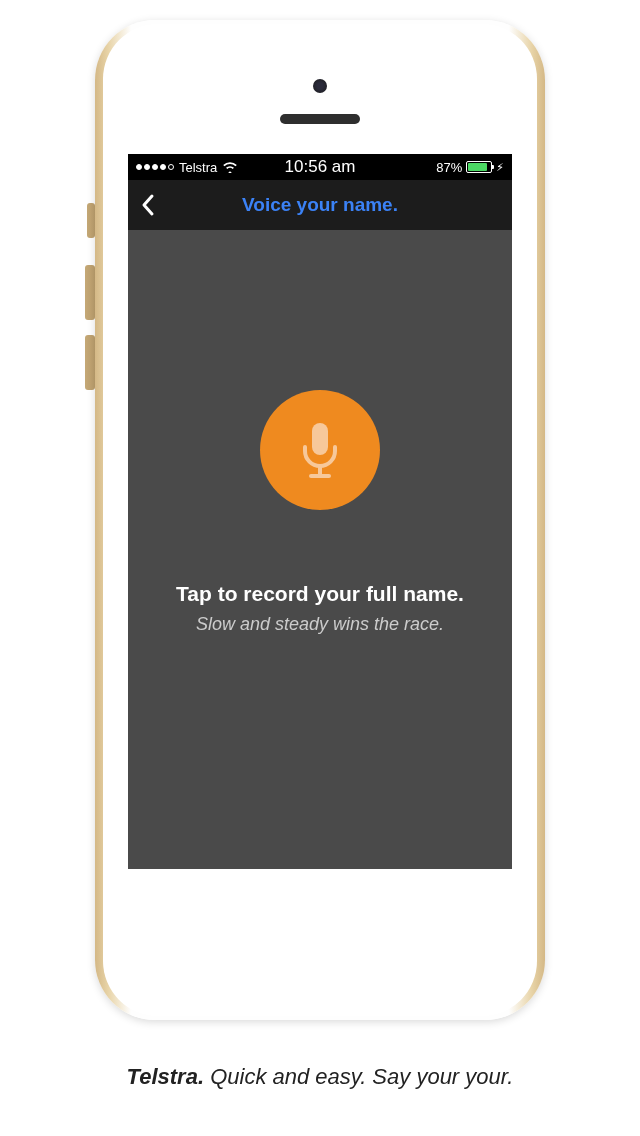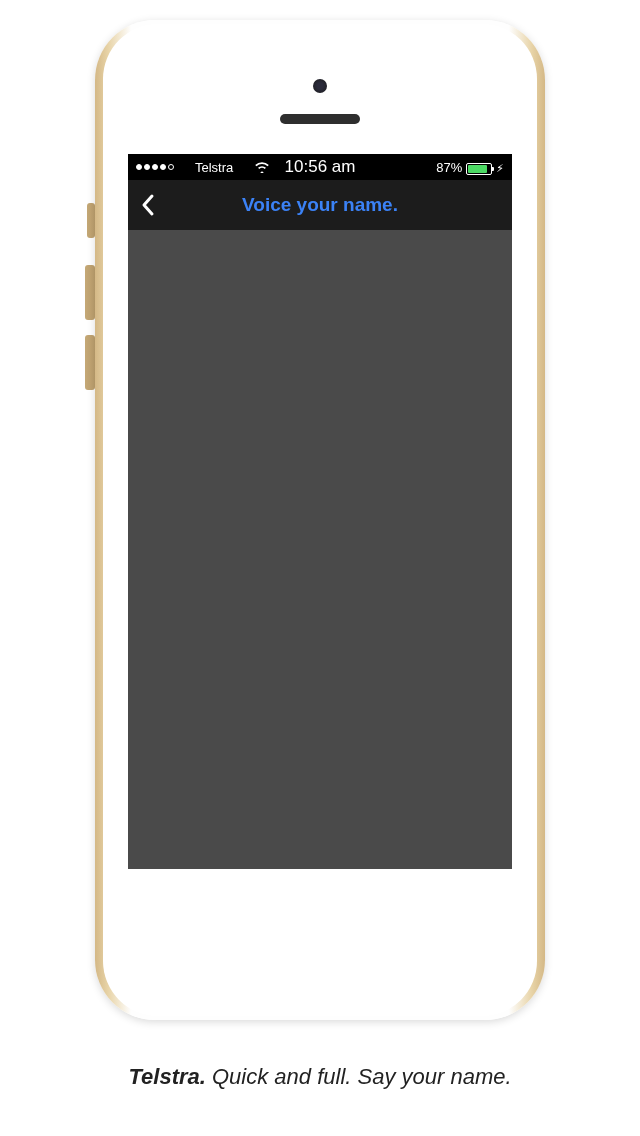--- a/index.html
+++ b/index.html
@@ -77,21 +77,21 @@
       display: flex;
       align-items: center;
       justify-content: space-between;
       padding: 0 8px;
       color: #ffffff;
       font-size: 13px;
     }
     .status-left {
       display: flex;
       align-items: center;
-      gap: 21px;
+      gap: 5px;
     }
     .signal-dots {
       display: flex;
       gap: 2px;
       align-items: center;
     }
     .dot {
       width: 6px;
       height: 6px;
       border-radius: 50%;
@@ -108,21 +108,21 @@
     }
     .status-time {
       position: absolute;
       left: 50%;
       transform: translateX(-50%);
       font-size: 17px;
       font-weight: 500;
     }
     .status-right {
       display: flex;
-      align-items: flex-end;
+      align-items: center;
       gap: 4px;
     }
     .battery {
       width: 26px;
       height: 12px;
       border: 1px solid #fff;
       border-radius: 2px;
       position: relative;
       padding: 1px;
     }
@@ -272,20 +272,34 @@
 
       <div class="nav-bar">
         <div class="back-button">
           <svg width="16" height="24" viewBox="0 0 16 24">
             <path d="M12 3 L4 12 L12 21" stroke="#ffffff" stroke-width="3" fill="none" stroke-linecap="round" stroke-linejoin="round"></path>
           </svg>
         </div>
         <div class="nav-title">Voice your name.</div>
       </div>
 
+      <div class="content">
+        <div class="record-button">
+          <span class="mic-icon">
+            <svg width="44" height="58" viewBox="0 0 44 58">
+              <rect x="14" y="2" width="16" height="32" rx="8" fill="#f7c89a"></rect>
+              <path d="M7 26 v4 a15 15 0 0 0 30 0 v-4" stroke="#f7c89a" stroke-width="4" fill="none" stroke-linecap="round"></path>
+              <line x1="22" y1="45" x2="22" y2="54" stroke="#f7c89a" stroke-width="4" stroke-linecap="round"></line>
+              <line x1="13" y1="55" x2="31" y2="55" stroke="#f7c89a" stroke-width="4" stroke-linecap="round"></line>
+            </svg>
+          </span>
+        </div>
+        <div class="instruction-primary">Tap to record your full name.</div>
+        <div class="instruction-secondary">Slow and steady wins the race.</div>
+      </div>
 
     </div>
   </div>
 </div>
 
 <div class="caption">
-  <span class="caption-bold">Telstra.</span><span class="caption-rest"> Quick and full. Say your name.</span>
+  <span class="caption-bold">Telstra.</span><span class="caption-rest"> Quick and easy. Say your your.</span>
 </div>
 
 </body></html>

